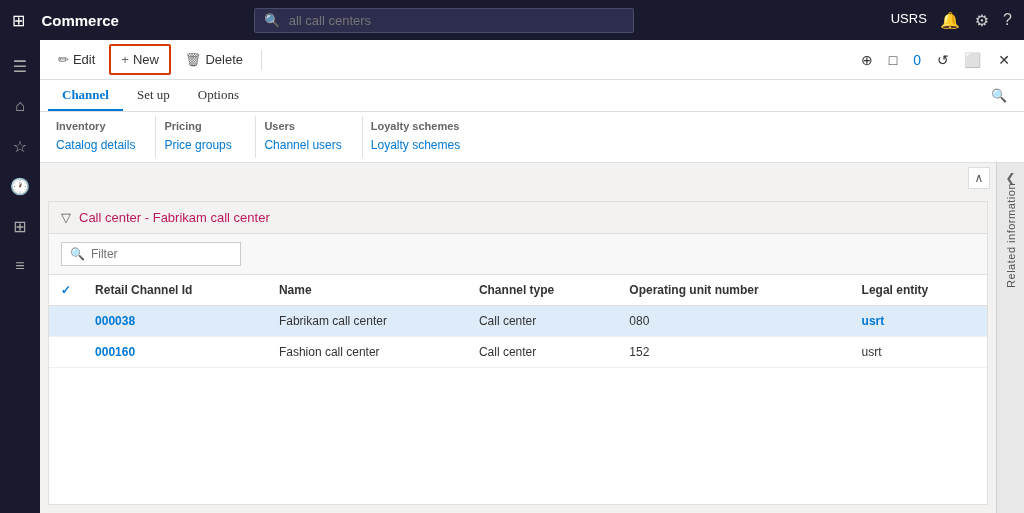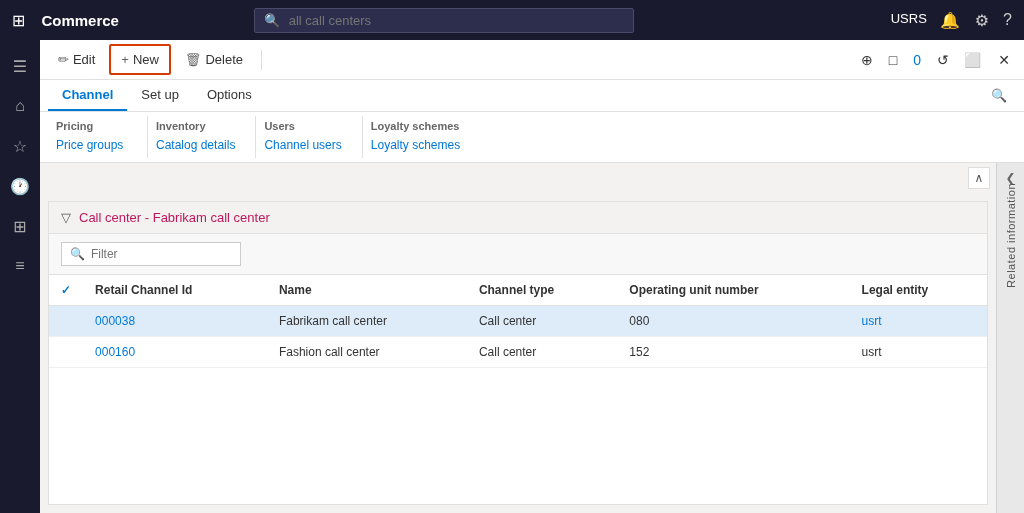--- a/index.html
+++ b/index.html
@@ -101,20 +101,21 @@
     .toolbar-separator { width: 1px; height: 20px; background: #ddd; margin: 0 4px; }
 
     
     .tab-bar {
       display: flex;
       align-items: center;
       background: white;
       border-bottom: 1px solid #e0e0e0;
       padding: 0 8px;
       height: 32px;
+      font-family: Liberation Serif, serif;
     }
     .tab-item {
       padding: 6px 14px;
       font-size: 13px;
       color: #333;
       cursor: pointer;
       border-bottom: 2px solid transparent;
       height: 100%;
       display: flex;
       align-items: center;
@@ -228,21 +229,21 @@
       font-size: 12px;
       white-space: nowrap;
     }
     .data-table th:first-child { width: 30px; }
     .data-table td {
       padding: 8px 12px;
       color: #333;
       border-bottom: 1px solid #f0f0f0;
     }
     .data-table tbody tr.selected { background: #deecf9; }
-    .data-table .link-cell { color: #0078d4; cursor: pointer; }
+    .data-table .link-cell { color: #0078d4; cursor: pointer; font-weight: bold; }
 
     
     .right-panel {
       width: 28px;
       background: #e8e8e8;
       display: flex;
       align-items: flex-start;
       justify-content: center;
       cursor: pointer;
       border-left: 1px solid #d0d0d0;
@@ -354,29 +355,29 @@
         <span>Set up</span>
       </div>
       <div class="tab-item">
         <span>Options</span>
       </div>
       <div class="tab-search-icon">🔍</div>
     </div>
 
     <div class="sub-toolbar">
       <div class="sub-group">
+        <span class="sub-group-label">Inventory</span>
+        <div class="sub-group-items">
+          <span class="sub-group-item">Catalog details</span>
+        </div>
+      </div>
+      <div class="sub-group">
         <span class="sub-group-label">Pricing</span>
         <div class="sub-group-items">
           <span class="sub-group-item">Price groups</span>
-        </div>
-      </div>
-      <div class="sub-group">
-        <span class="sub-group-label">Inventory</span>
-        <div class="sub-group-items">
-          <span class="sub-group-item">Catalog details</span>
         </div>
       </div>
       <div class="sub-group">
         <span class="sub-group-label">Users</span>
         <div class="sub-group-items">
           <span class="sub-group-item">Channel users</span>
         </div>
       </div>
       <div class="sub-group">
         <span class="sub-group-label">Loyalty schemes</span>

